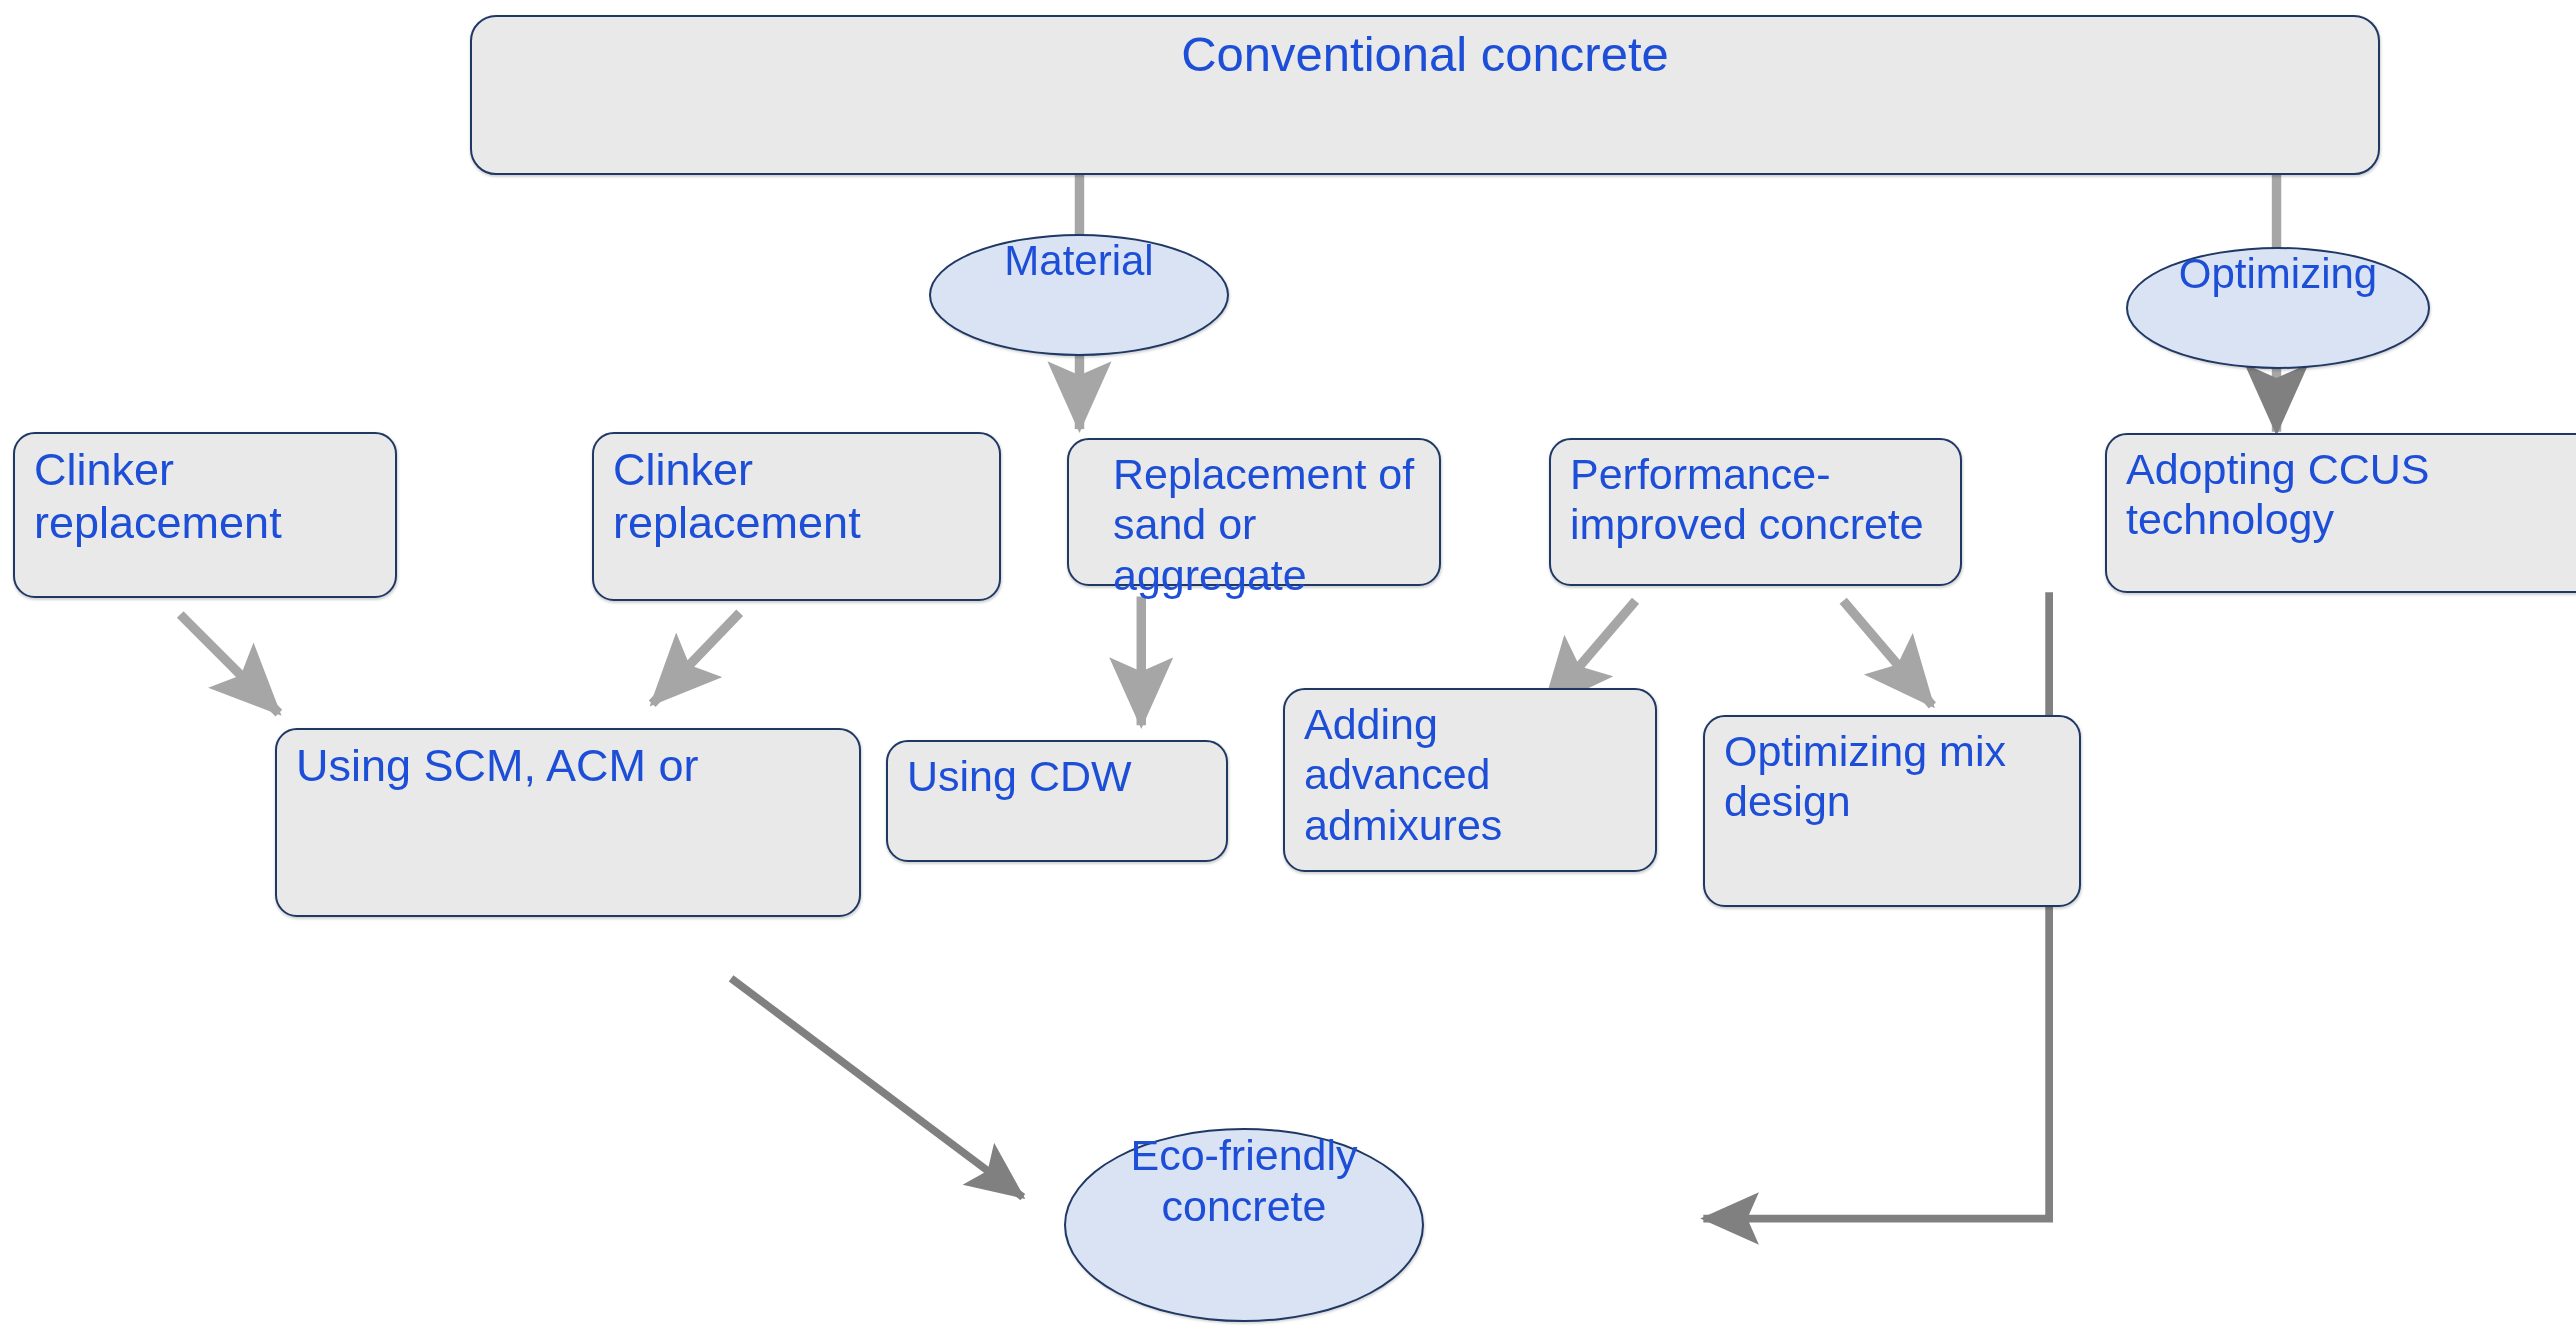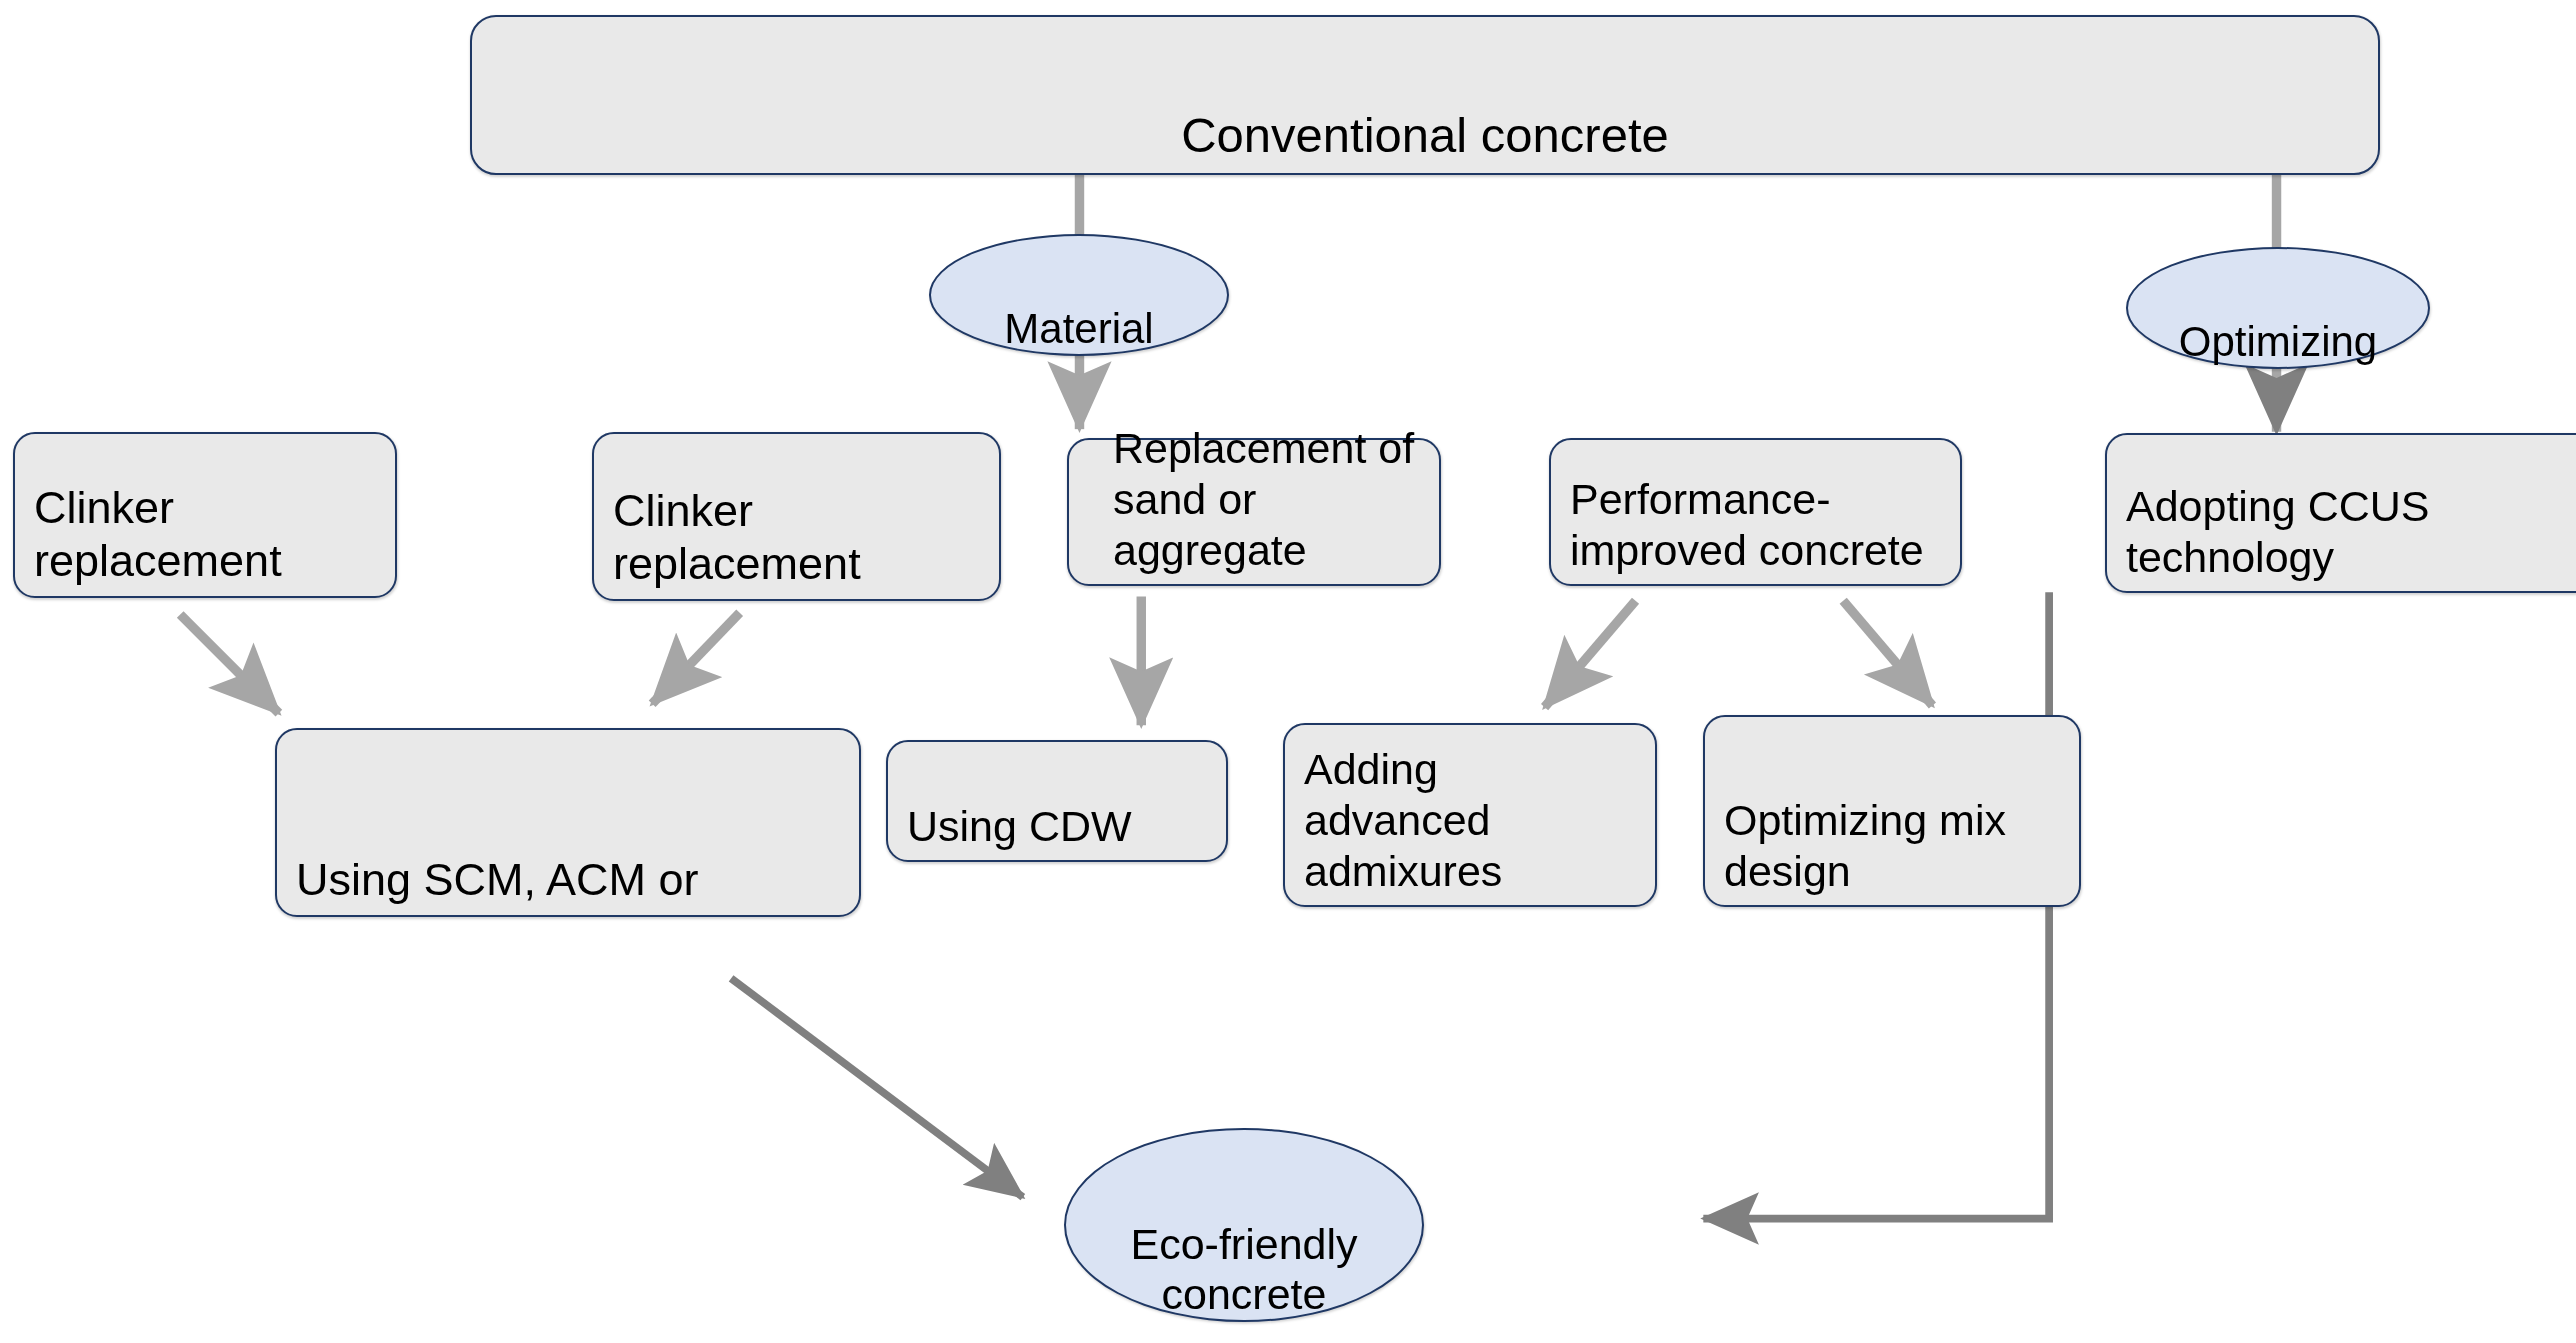--- a/index.html
+++ b/index.html
@@ -22,22 +22,22 @@
     left: 0;
     top: 0;
     width: 2576px;
     height: 1344px;
     pointer-events: none;
   }
   .node {
     position: absolute;
     box-sizing: border-box;
     display: flex;
-    align-items: flex-end;
-    color: #000000;
+    align-items: flex-start;
+    color: #1d4ed8;
     line-height: 1.18;
   }
   .box {
     background: #e9e9e9;
     border: 2.6px solid #1f3864;
     border-radius: 22px;
     padding: 8.6px 19px;
     justify-content: flex-start;
     box-shadow: 0.9px 1.7px 2.6px rgba(0,0,0,0.18);
   }
@@ -64,21 +64,21 @@
   #n-production { left:2126px; top:247px; width:304px; height:122px; font-size:42px; }
 
   #n-cement     { left:13px;   top:432px; width:384px; height:166px; font-size:45px; }
   #n-clinker    { left:547px;  top:432px; width:409px; height:169px; font-size:45px;margin-left:45px; }
   #n-sandagg    { left:1067px; top:438px; width:374px; height:148px; font-size:43px;padding-left:44px; }
   #n-perf       { left:1549px; top:438px; width:413px; height:148px; font-size:43px; }
   #n-ccus       { left:2105px; top:433px; width:502px; height:160px; font-size:43px; }
 
   #n-scm        { left:275px;  top:728px;  width:586px; height:189px; font-size:45px; }
   #n-cdw        { left:886px; top:740px;  width:342px; height:122px; font-size:43px; }
-  #n-admix      { left:1283px; top:723px;  width:374px; height:184px; font-size:43px; }
+  #n-admix      { left:1283px; top:688px;  width:374px; height:184px; font-size:43px; }
   #n-mix        { left:1703px; top:715px;  width:378px; height:192px; font-size:43px; }
 
   #n-eco        { left:1064px; top:1128px; width:360px; height:194px; font-size:43px; }
 </style>
 </head>
 <body>
 
 <div id="canvas">
 
   <svg id="edges" viewBox="0 0 3002 1566" width="2576" height="1344" xmlns="http://www.w3.org/2000/svg">

